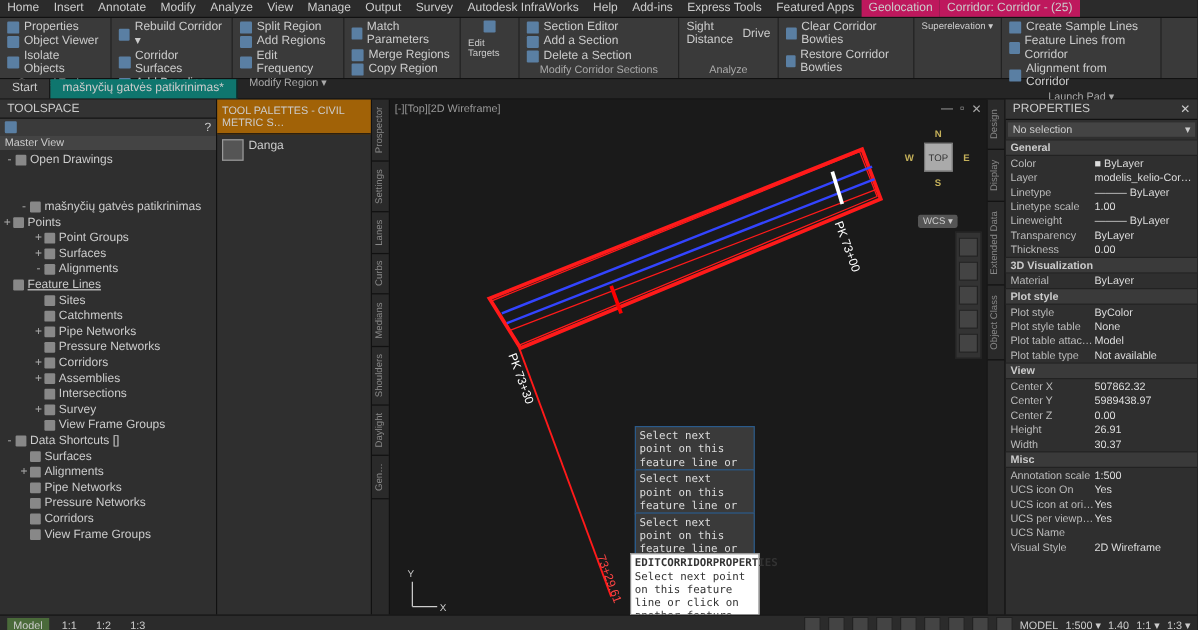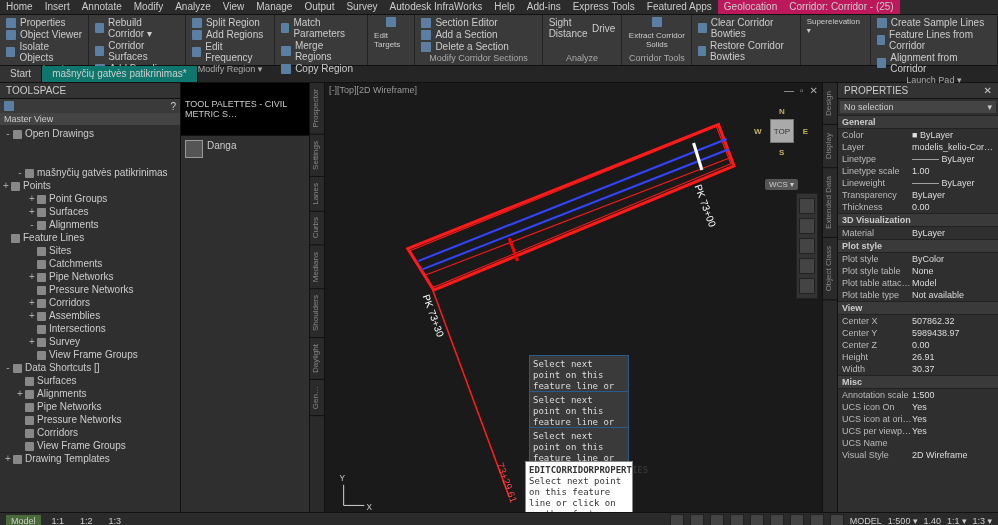--- a/index.html
+++ b/index.html
@@ -18,21 +18,21 @@
 .main{display:flex;height:429px}
 .left{width:180px;background:#2f2f2f;display:flex;flex-direction:column;border-right:1px solid #111}
 .left .hdr{background:#333;padding:2px 6px;font-size:10px;border-bottom:1px solid #111}
 .left .bar{background:#3a3a3a;height:14px;display:flex;justify-content:space-between;align-items:center;padding:0 4px}
 .left .sel{background:#444;padding:1px 4px;font-size:9px}
 .tree{flex:1;overflow:auto;padding:2px 0}
 .tnode{padding:1px 2px;white-space:nowrap}
 .tic{display:inline-block;width:9px;height:9px;background:#888;margin-right:3px;vertical-align:middle;border-radius:1px}
 .exp{display:inline-block;width:8px;text-align:center;color:#aaa;margin-right:1px}
 .pal{width:128px;background:#2f2f2f;border-right:1px solid #111;display:flex;flex-direction:column}
-.pal .hdr{background:#000000;padding:16px 4px;font-size:9px;border-bottom:1px solid #111}
+.pal .hdr{background:#a16207;padding:4px 4px;font-size:9px;border-bottom:1px solid #111}
 .pal .body{padding:4px;display:flex;gap:4px;align-items:flex-start}
 .swatch{width:16px;height:16px;border:1px solid #999;background:#555}
 .vtabs{width:14px;background:#2a2a2a;display:flex;flex-direction:column;border-right:1px solid #111}
 .vtab{writing-mode:vertical-rl;transform:rotate(180deg);padding:6px 1px;font-size:8px;color:#888;border-top:1px solid #111;text-align:center}
 .canvas{flex:1;background:#1a1a1a;position:relative;overflow:hidden}
 .canvas .title{position:absolute;top:2px;left:4px;font-size:9px;color:#999}
 .wincont{position:absolute;top:2px;right:4px;display:flex;gap:6px;color:#aaa;font-size:10px}
 svg.draw{position:absolute;inset:0}
 .cube{position:absolute;top:28px;right:20px;width:40px;height:40px}
 .cube .face{position:absolute;inset:8px;background:#aaa;color:#333;display:flex;align-items:center;justify-content:center;font-size:8px;border:1px solid #777}
@@ -138,29 +138,20 @@
   </div>
   <div class="rgrp" style="width:70px">
     <div class="rows">
         <div class="row">
           <span>Sight Distance</span> 
           <span>Drive</span>
         </div>
       </div>
     <div class="ttl">Analyze</div>
   </div>
-  <div class="rgrp" style="width:60px">
-    <div class="rows">
-        <div class="row" style="flex-direction:column;align-items:center">
-          <span class="ric"></span>
-          <span style="font-size:8px;text-align:center">Extract Corridor Solids</span>
-        </div>
-      </div>
-    <div class="ttl">Corridor Tools</div>
-  </div>
   <div class="rgrp" style="width:100px">
     <div class="rows" id="rg10">
         <div class="row"><span class="ric"></span>Clear Corridor Bowties</div>
         <div class="row"><span class="ric"></span>Restore Corridor Bowties</div>
       </div>
       <div class="ttl"></div>
   </div>
   <div class="rgrp" style="width:60px">
     <div class="rows">
         <div class="row">
@@ -193,38 +184,37 @@
       <span>?</span>
     </div>
     <div class="sel">Master View</div>
     <div class="tree" id="tree">
         <div class="tnode" style="padding-left: 4px;"><span class="exp">-</span><span class="tic"></span>Open Drawings</div>
         <div class="tnode" style="padding-left: 16px; margin-top: 26px;"><span class="exp">-</span><span class="tic"></span>mašnyčių gatvės patikrinimas</div>
         <div class="tnode" style=""><span class="exp">+</span><span class="tic"></span>Points</div>
         <div class="tnode" style="padding-left: 28px;"><span class="exp">+</span><span class="tic"></span>Point Groups</div>
         <div class="tnode" style="padding-left: 28px;"><span class="exp">+</span><span class="tic"></span>Surfaces</div>
         <div class="tnode" style="padding-left: 28px;"><span class="exp">-</span><span class="tic"></span>Alignments</div>
-        <div class="tnode" style=""><span class="exp">&nbsp;</span><span class="tic"></span>Feature Lines</div>
+        <div class="tnode" style=" text-decoration: underline;"><span class="exp">&nbsp;</span><span class="tic"></span>Feature Lines</div>
         <div class="tnode" style="padding-left: 28px;"><span class="exp">&nbsp;</span><span class="tic"></span>Sites</div>
         <div class="tnode" style="padding-left: 28px;"><span class="exp">&nbsp;</span><span class="tic"></span>Catchments</div>
         <div class="tnode" style="padding-left: 28px;"><span class="exp">+</span><span class="tic"></span>Pipe Networks</div>
         <div class="tnode" style="padding-left: 28px;"><span class="exp">&nbsp;</span><span class="tic"></span>Pressure Networks</div>
         <div class="tnode" style="padding-left: 28px;"><span class="exp">+</span><span class="tic"></span>Corridors</div>
         <div class="tnode" style="padding-left: 28px;"><span class="exp">+</span><span class="tic"></span>Assemblies</div>
         <div class="tnode" style="padding-left: 28px;"><span class="exp">&nbsp;</span><span class="tic"></span>Intersections</div>
         <div class="tnode" style="padding-left: 28px;"><span class="exp">+</span><span class="tic"></span>Survey</div>
         <div class="tnode" style="padding-left: 28px;"><span class="exp">&nbsp;</span><span class="tic"></span>View Frame Groups</div>
         <div class="tnode" style="padding-left: 4px;"><span class="exp">-</span><span class="tic"></span>Data Shortcuts []</div>
         <div class="tnode" style="padding-left: 16px;"><span class="exp">&nbsp;</span><span class="tic"></span>Surfaces</div>
         <div class="tnode" style="padding-left: 16px;"><span class="exp">+</span><span class="tic"></span>Alignments</div>
         <div class="tnode" style="padding-left: 16px;"><span class="exp">&nbsp;</span><span class="tic"></span>Pipe Networks</div>
         <div class="tnode" style="padding-left: 16px;"><span class="exp">&nbsp;</span><span class="tic"></span>Pressure Networks</div>
         <div class="tnode" style="padding-left: 16px;"><span class="exp">&nbsp;</span><span class="tic"></span>Corridors</div>
         <div class="tnode" style="padding-left: 16px;"><span class="exp">&nbsp;</span><span class="tic"></span>View Frame Groups</div>
-        <div class="tnode" style="padding-left: 4px;"><span class="exp">+</span><span class="tic"></span>Drawing Templates</div>
       </div>
   </div>
 
   <div class="pal">
     <div class="hdr">TOOL PALETTES - CIVIL METRIC S…</div>
     <div class="body">
       <div class="swatch"></div>
       <span>Danga</span>
     </div>
   </div>

